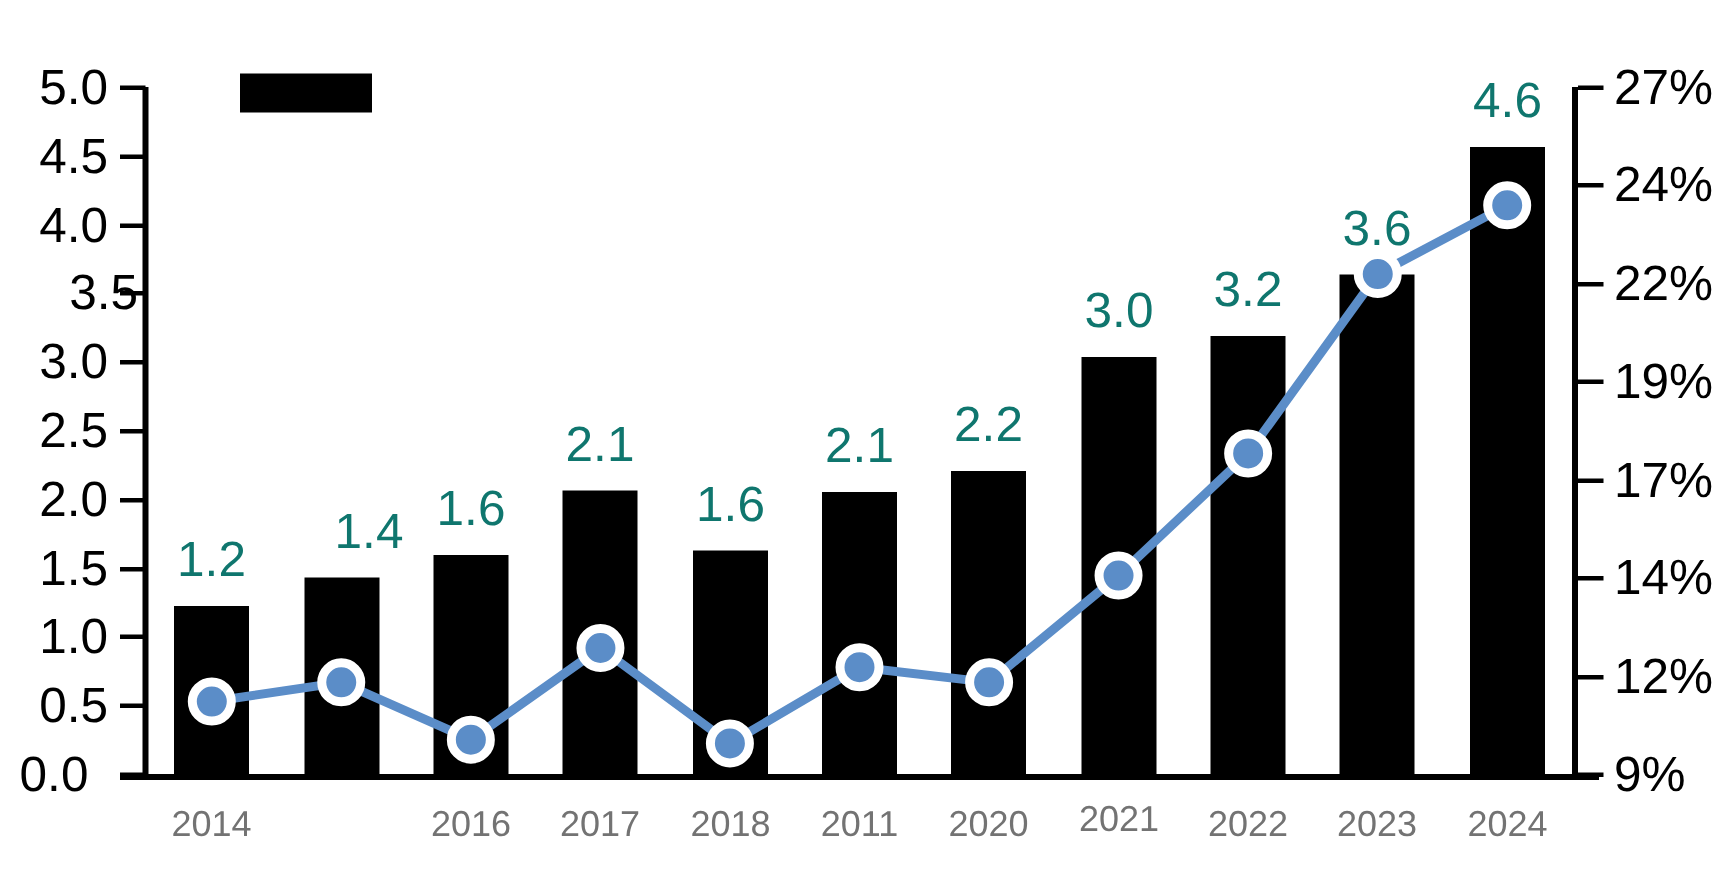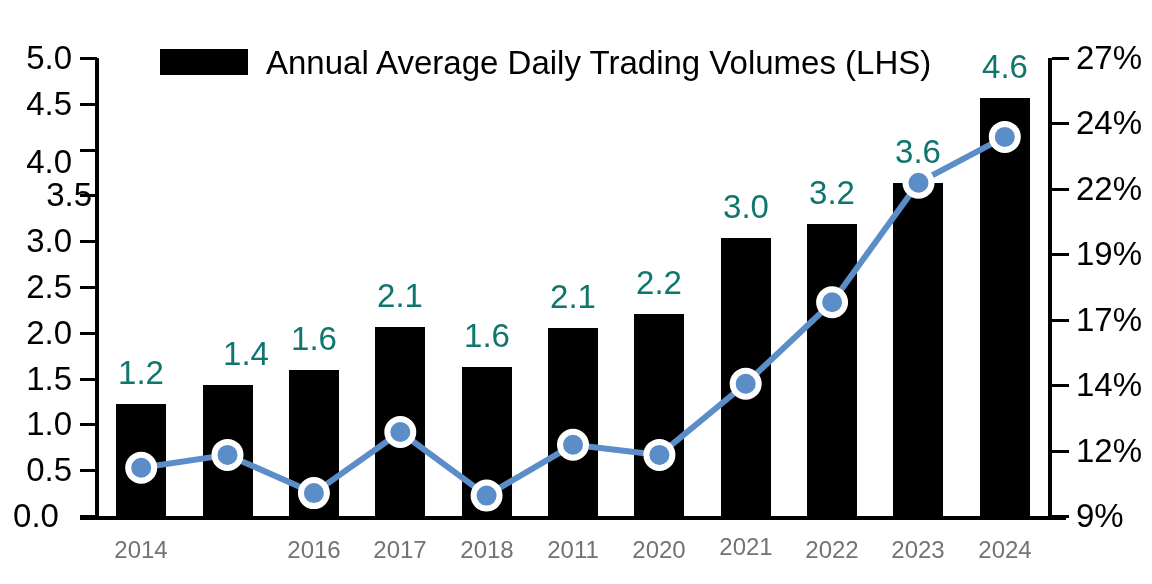--- a/index.html
+++ b/index.html
@@ -45,21 +45,20 @@
   .legend-text{font-size:33px;color:#000;white-space:nowrap;line-height:1;}
 </style>
 </head>
 <body>
 
 <div id="chart-root">
 
   <div id="legend">
     <div class="legend-row">
       <div class="legend-swatch-bar"></div>
-      <div class="legend-text">Annual Average Daily Trading Volumes (LHS)</div>
     </div>
   </div>
 
   <div id="plot-layer">
       <div class="axis-line" style="left: 95px; top: 58px; width: 4px; height: 462px;"></div>
       <div class="axis-line" style="left: 1048px; top: 58px; width: 4px; height: 462px;"></div>
       <div class="axis-line" style="left: 80px; top: 516px; width: 986px; height: 4px;"></div>
       <div class="tick" style="left: 80px; top: 515px; width: 17px;"></div>
       <div class="ytick-label" style="left: 0px; top: 499px; width: 72px; text-align: center;">0.0</div>
       <div class="tick" style="left: 80px; top: 469px; width: 17px;"></div>
@@ -70,21 +69,21 @@
       <div class="ytick-label" style="left: 0px; top: 362px; width: 72px;">1.5</div>
       <div class="tick" style="left: 80px; top: 332px; width: 17px;"></div>
       <div class="ytick-label" style="left: 0px; top: 316px; width: 72px;">2.0</div>
       <div class="tick" style="left: 80px; top: 286px; width: 17px;"></div>
       <div class="ytick-label" style="left: 0px; top: 270px; width: 72px;">2.5</div>
       <div class="tick" style="left: 80px; top: 240px; width: 17px;"></div>
       <div class="ytick-label" style="left: 0px; top: 224px; width: 72px;">3.0</div>
       <div class="tick" style="left: 80px; top: 194px; width: 17px;"></div>
       <div class="ytick-label" style="left: 0px; top: 178px; width: 72px; padding-left: 20px;">3.5</div>
       <div class="tick" style="left: 80px; top: 149px; width: 17px;"></div>
-      <div class="ytick-label" style="left: 0px; top: 145px; width: 72px;">4.0</div>
+      <div class="ytick-label" style="left: 0px; top: 133px; width: 72px;">4.0</div>
       <div class="tick" style="left: 80px; top: 103px; width: 17px;"></div>
       <div class="ytick-label" style="left: 0px; top: 87px; width: 72px;">4.5</div>
       <div class="tick" style="left: 80px; top: 57px; width: 17px;"></div>
       <div class="ytick-label" style="left: 0px; top: 41px; width: 72px;">5.0</div>
       <div class="tick" style="left: 1052px; top: 515px; width: 17px;"></div>
       <div class="ytick-label right" style="left: 1076px; top: 499px; width: 110px;">9%</div>
       <div class="tick" style="left: 1052px; top: 450px; width: 17px;"></div>
       <div class="ytick-label right" style="left: 1076px; top: 434px; width: 110px;">12%</div>
       <div class="tick" style="left: 1052px; top: 384px; width: 17px;"></div>
       <div class="ytick-label right" style="left: 1076px; top: 368px; width: 110px;">14%</div>

